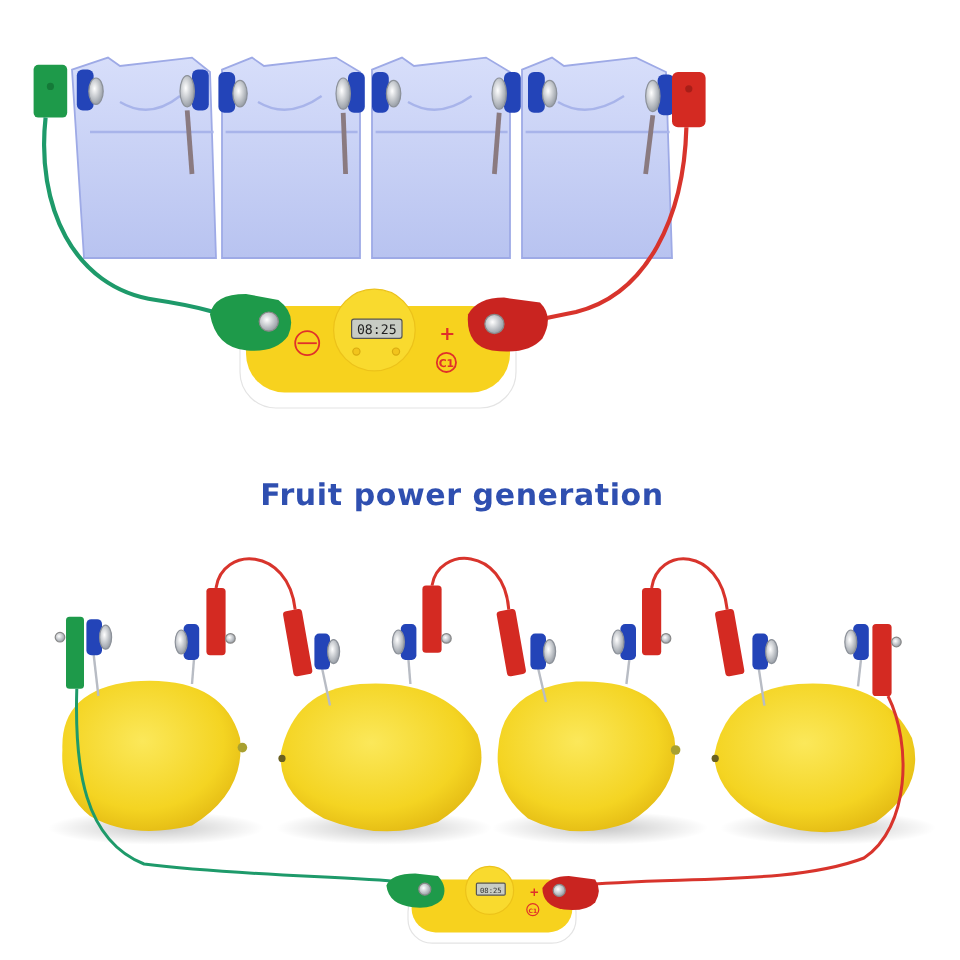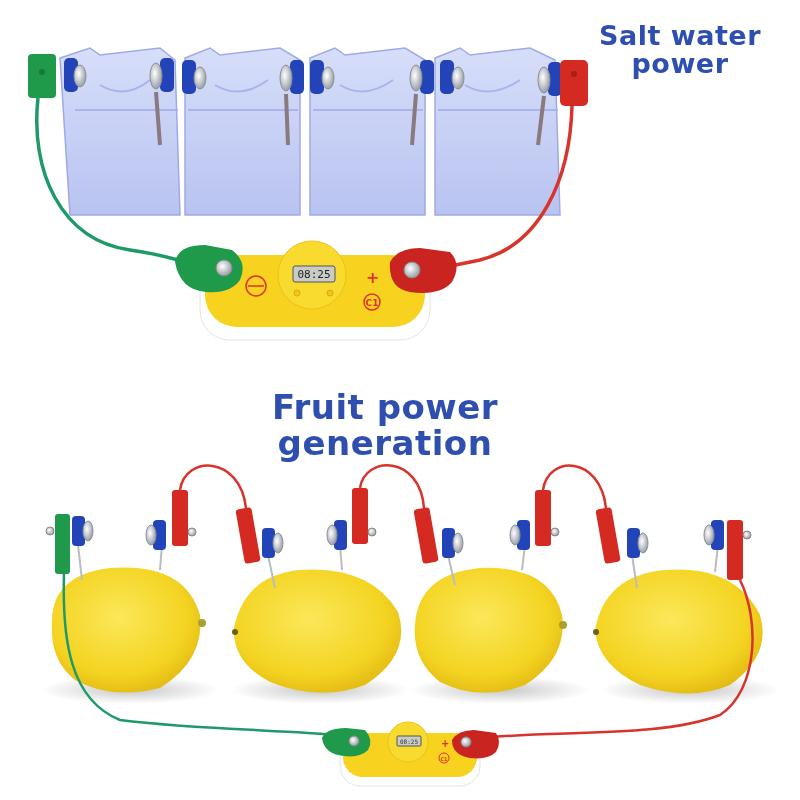--- a/index.html
+++ b/index.html
@@ -1,33 +1,29 @@
 <!DOCTYPE html>
 <html><head>
 <meta charset="utf-8">
 <style>
   html,body{margin:0;padding:0;background:#ffffff;}
   body{width:800px;height:800px;position:relative;overflow:hidden;font-family:"DejaVu Sans",sans-serif;}
   .scene{position:absolute;left:0;top:0;width:800px;height:800px;}
   .heading{position:absolute;color:#2f4fb0;font-family:"DejaVu Sans",sans-serif;font-weight:bold;text-align:center;letter-spacing:0.5px;line-height:1.05;}
   .h-salt{left:570px;top:22px;width:220px;font-size:27px;}
-  .h-fruit{left:160px;top:390px;width:450px;font-size:34px;}
+  .h-fruit{left:160px;top:400px;width:450px;font-size:25px;}
   .lcd-text{font-family:"DejaVu Sans Mono",monospace;font-size:11px;fill:#222;}
   .lcd-text-small{font-family:"DejaVu Sans Mono",monospace;font-size:6px;fill:#333;}
   .mark{font-family:"DejaVu Sans",sans-serif;font-weight:bold;fill:#e0302a;}
 </style>
 </head>
 <body>
 
 <div class="scene">
 
-  <div class="heading h-salt">
-    <div>Salt water</div>
-    <div>power</div>
-  </div>
   <div class="heading h-fruit">Fruit power generation</div>
 
   <svg width="800" height="800" viewBox="0 0 800 800" style="position:absolute;left:0;top:0;">
     <defs>
       <linearGradient id="cellGrad" x1="0" y1="0" x2="0" y2="1">
         <stop offset="0" stop-color="#d7defa"></stop>
         <stop offset="1" stop-color="#b8c3f0"></stop>
       </linearGradient>
       <radialGradient id="lemonGrad" cx="0.45" cy="0.4" r="0.65">
         <stop offset="0" stop-color="#fbe85a"></stop>

